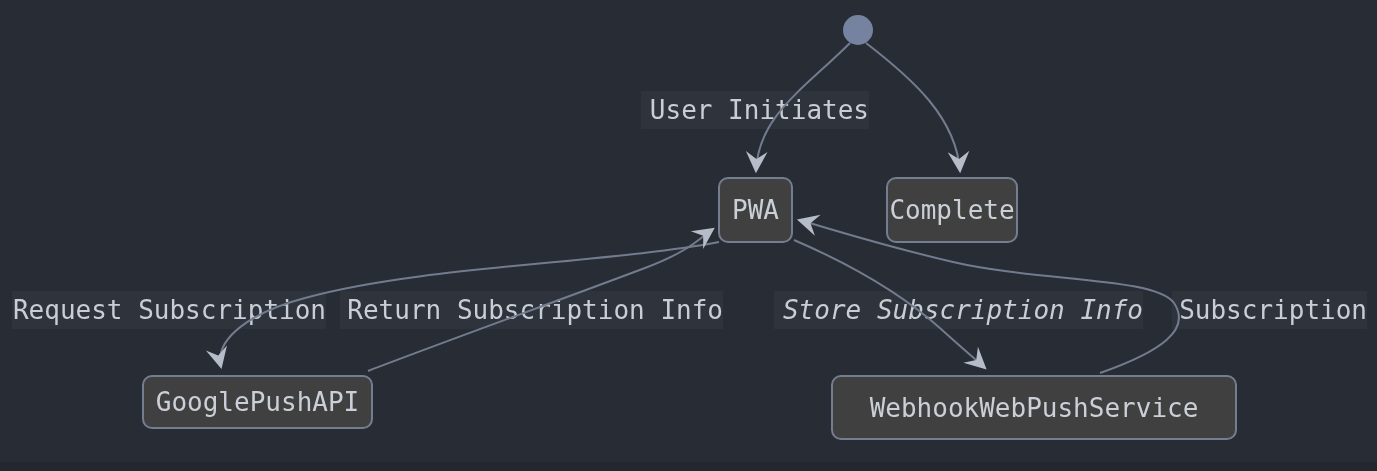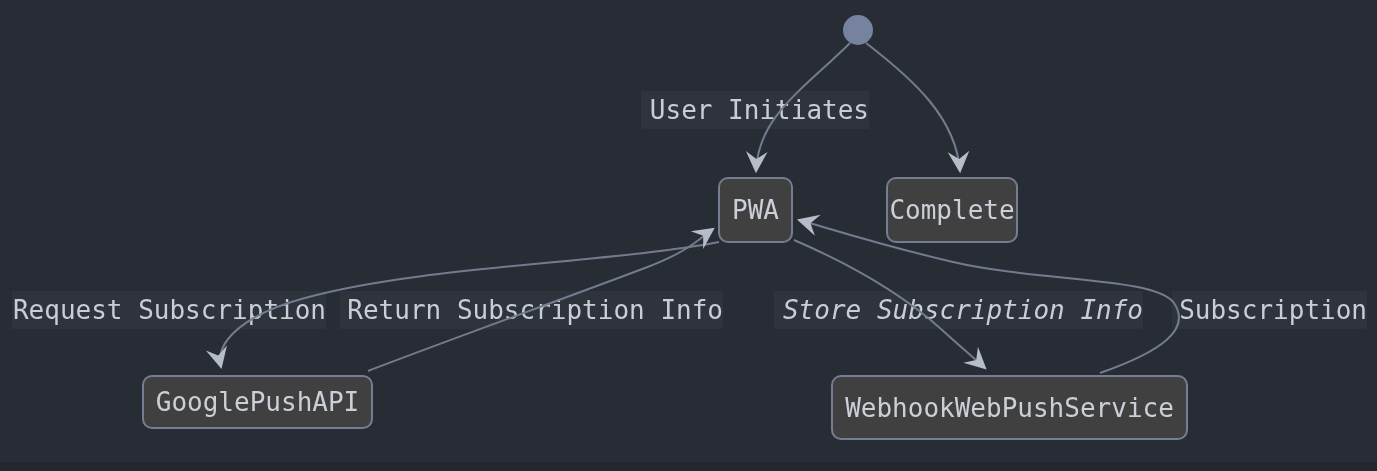--- a/index.html
+++ b/index.html
@@ -46,21 +46,21 @@
     display: flex;
     align-items: center;
     justify-content: flex-end;
     z-index: 1;
     white-space: nowrap;
   }
   
   #node-pwa        { left: 718px; top: 177px; width: 75px;  }
   #node-complete   { left: 886px; top: 177px; width: 132px; }
   #node-google     { left: 142px; top: 375px; width: 231px; height: 54px; }
-  #node-webhook    { left: 831px; top: 375px; width: 357px; height: 65px; }
+  #node-webhook    { left: 831px; top: 375px; width: 406px; height: 65px; }
   
   #label-user-initiates { left: 641px;  top: 91px;  width: 228px; }
   #label-request        { left: 12px;   top: 291px; width: 314px; }
   #label-return         { left: 340px;  top: 291px; width: 383px; }
   #label-store          { left: 774px;  top: 291px; width: 369px; font-style: italic; }
   #label-confirmation   { left: 1172px; top: 291px; width: 195px; }
   #bottom-strip {
     position: absolute;
     left: 0; top: 462px;
     width: 1377px; height: 9px;

